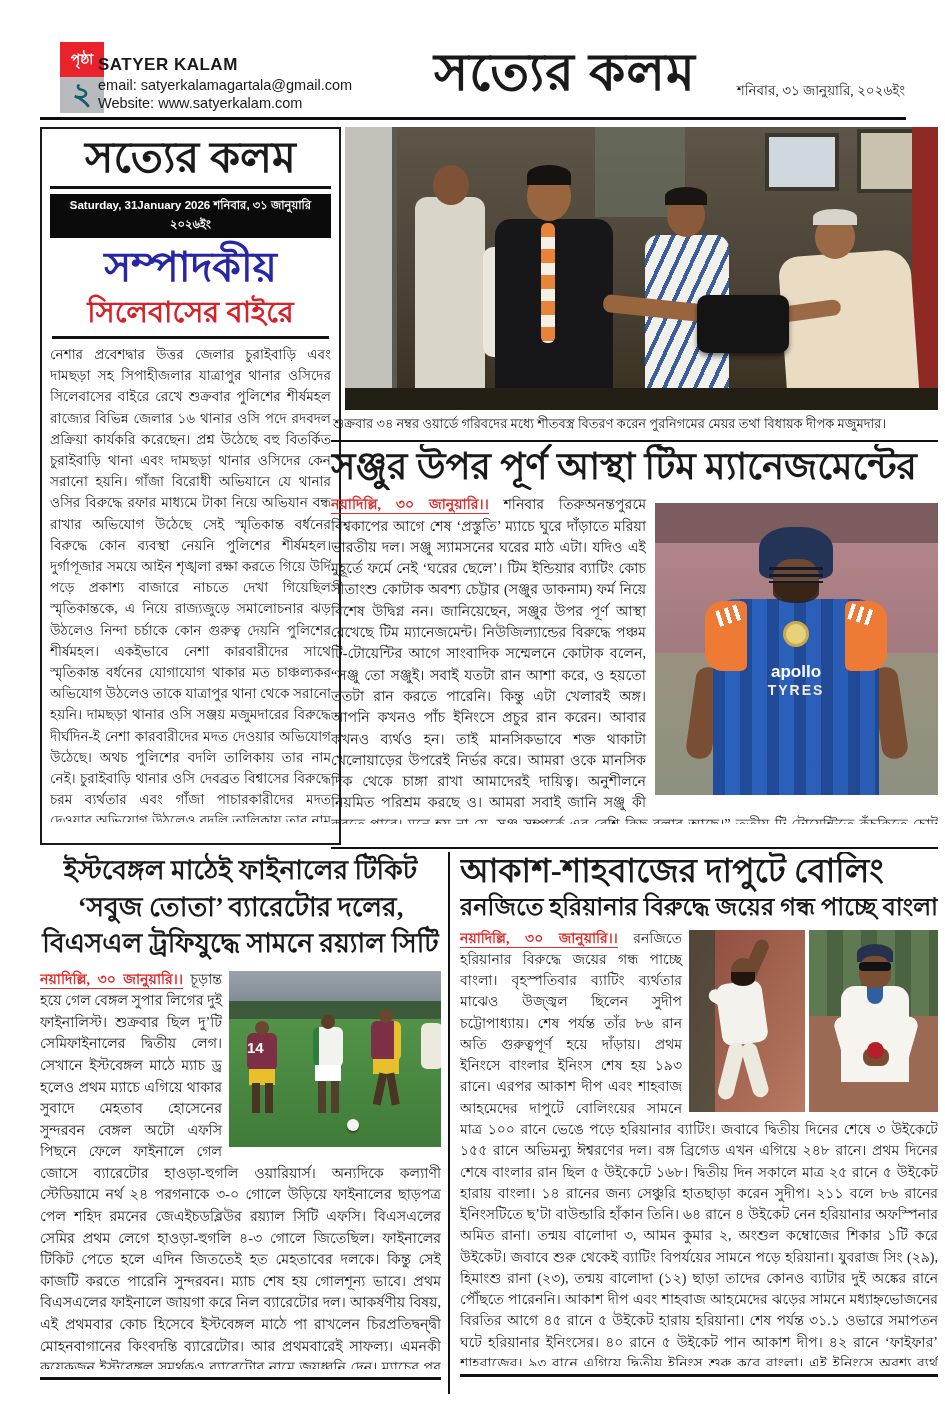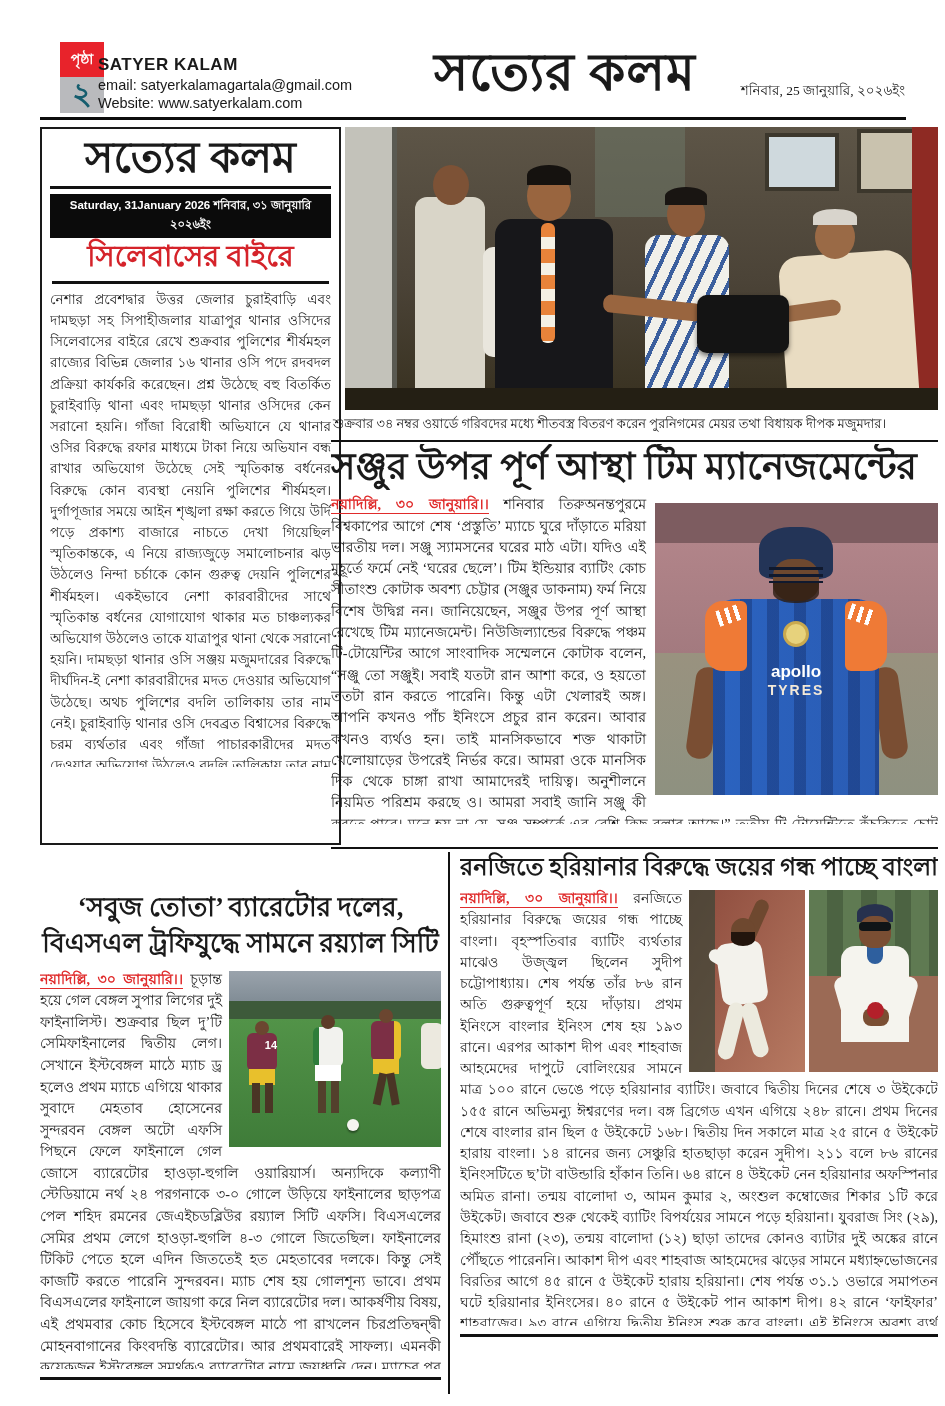--- a/index.html
+++ b/index.html
@@ -107,21 +107,21 @@
   .rj-h2{font-size:24px;font-weight:bold;line-height:1.25;white-space:nowrap;overflow:hidden;}
   .rj-body{margin-top:6px;font-size:14px;line-height:1.52;text-align:justify;height:438px;overflow:hidden;}
 
   
   .fb-photo{position:relative;float:right;width:212px;height:176px;margin:2px 0 4px 7px;overflow:hidden;background:#4c8a44;}
   .fp-stand{position:absolute;left:0;top:0;width:100%;height:34px;background:linear-gradient(180deg,#9aa3ac,#7e8a93);}
   .fp-trees{position:absolute;left:0;top:30px;width:100%;height:18px;background:#3d5a3a;}
   .fp-pitch{position:absolute;left:0;top:48px;width:100%;height:128px;background:linear-gradient(180deg,#529348,#3f7c39);}
   .fp-p1-head{position:absolute;left:26px;top:50px;width:14px;height:14px;background:#6b4630;border-radius:50%;}
   .fp-p1-body{position:absolute;left:18px;top:62px;width:30px;height:38px;background:#7c2f45;border-radius:6px;}
-  .fp-p1-num{position:absolute;left:18px;top:66px;width:30px;text-align:right;color:#fff;font-family:"Liberation Sans",sans-serif;font-size:11px;font-weight:bold;}
+  .fp-p1-num{position:absolute;left:18px;top:66px;width:30px;text-align:left;color:#fff;font-family:"Liberation Sans",sans-serif;font-size:15px;font-weight:bold;}
   .fp-p1-shorts{position:absolute;left:20px;top:98px;width:26px;height:16px;background:#e8c02c;}
   .fp-p1-legs{position:absolute;left:23px;top:112px;width:8px;height:30px;background:#4a3525;}
   .fp-p1-legs2{position:absolute;left:36px;top:112px;width:8px;height:30px;background:#4a3525;}
   .fp-p2-head{position:absolute;left:92px;top:44px;width:14px;height:14px;background:#5d3c28;border-radius:50%;}
   .fp-p2-body{position:absolute;left:84px;top:56px;width:30px;height:40px;background:#f2f2ee;border-radius:6px;border-left:6px solid #2e7d3a;}
   .fp-p2-shorts{position:absolute;left:86px;top:94px;width:26px;height:16px;background:#fff;}
   .fp-p2-legs{position:absolute;left:89px;top:110px;width:8px;height:32px;background:#53402c;}
   .fp-p2-legs2{position:absolute;left:102px;top:110px;width:8px;height:32px;background:#53402c;}
   .fp-p3-head{position:absolute;left:150px;top:38px;width:14px;height:14px;background:#6b4630;border-radius:50%;}
   .fp-p3-body{position:absolute;left:142px;top:50px;width:30px;height:40px;background:#7c2f45;border-radius:6px;border-right:7px solid #e8c02c;}
@@ -165,27 +165,28 @@
     <div class="badge" data-interactable="false">
       <div class="badge-top" data-interactable="false">পৃষ্ঠা</div>
       <div class="badge-num" data-interactable="false">২</div>
     </div>
     <div class="brand" data-interactable="false">
       <div class="brand-name" data-interactable="false">SATYER KALAM</div>
       <div class="brand-line" data-interactable="false">email: satyerkalamagartala@gmail.com</div>
       <div class="brand-line" data-interactable="false">Website: www.satyerkalam.com</div>
     </div>
     <div class="masthead-main" data-interactable="false">সত্যের কলম</div>
-    <div class="header-date" data-interactable="false">শনিবার, 25 জানুয়ারি, ২০২৬ইং</div>
+    <div class="header-date" data-interactable="false">শনিবার, ৩১ জানুয়ারি, ২০২৬ইং</div>
   </header>
   <div class="header-rule" data-interactable="false"></div>
 
   <section class="edit-box" data-interactable="false">
     <div class="edit-masthead" data-interactable="false">সত্যের কলম</div>
     <div class="edit-datebar" data-interactable="false">Saturday, 31January 2026 শনিবার, ৩১ জানুয়ারি ২০২৬ইং</div>
+    <div class="edit-section" data-interactable="false">সম্পাদকীয়</div>
     <div class="edit-red1" data-interactable="false">সিলেবাসের বাইরে</div>
     <div class="edit-divider" data-interactable="false"></div>
     <div class="edit-body" data-interactable="false">নেশার প্রবেশদ্বার উত্তর জেলার চুরাইবাড়ি এবং দামছড়া সহ সিপাহীজলার যাত্রাপুর থানার ওসিদের সিলেবাসের বাইরে রেখে শুক্রবার পুলিশের শীর্ষমহল রাজ্যের বিভিন্ন জেলার ১৬ থানার ওসি পদে রদবদল প্রক্রিয়া কার্যকরি করেছেন। প্রশ্ন উঠেছে বহু বিতর্কিত চুরাইবাড়ি থানা এবং দামছড়া থানার ওসিদের কেন সরানো হয়নি। গাঁজা বিরোধী অভিযানে যে থানার ওসির বিরুদ্ধে রফার মাধ্যমে টাকা নিয়ে অভিযান বন্ধ রাখার অভিযোগ উঠেছে সেই স্মৃতিকান্ত বর্ধনের বিরুদ্ধে কোন ব্যবস্থা নেয়নি পুলিশের শীর্ষমহল। দুর্গাপূজার সময়ে আইন শৃঙ্খলা রক্ষা করতে গিয়ে উর্দি পড়ে প্রকাশ্য বাজারে নাচতে দেখা গিয়েছিল স্মৃতিকান্তকে, এ নিয়ে রাজ্যজুড়ে সমালোচনার ঝড় উঠলেও নিন্দা চর্চাকে কোন গুরুত্ব দেয়নি পুলিশের শীর্ষমহল। একইভাবে নেশা কারবারীদের সাথে স্মৃতিকান্ত বর্ধনের যোগাযোগ থাকার মত চাঞ্চল্যকর অভিযোগ উঠলেও তাকে যাত্রাপুর থানা থেকে সরানো হয়নি। দামছড়া থানার ওসি সঞ্জয় মজুমদারের বিরুদ্ধে দীর্ঘদিন-ই নেশা কারবারীদের মদত দেওয়ার অভিযোগ উঠেছে। অথচ পুলিশের বদলি তালিকায় তার নাম নেই। চুরাইবাড়ি থানার ওসি দেবব্রত বিশ্বাসের বিরুদ্ধে চরম ব্যর্থতার এবং গাঁজা পাচারকারীদের মদত দেওয়ার অভিযোগ উঠলেও বদলি তালিকায় তার নাম নেই। প্রশ্ন উঠেছে কেন চুরাইবাড়ি, দামছড়া এবং যাত্রাপুর থানাকে সিলেবাসের বাইরে রেখে পুলিশের শীর্ষমহল অন্যান্য থানাগুলোতে রদবদল করলো। তাহলে কি পুলিশের অন্দরে দুর্নীতিবাজদের প্রশ্রয় দিচ্ছে একাংশ শীর্ষকর্তা? এমন প্রশ্নই কিন্তু ঘুরে-ফিরে সামনে আসছে। স্বচ্ছতার প্রশ্নে অবিলম্বে বিতর্কিত ওসিদের বিরুদ্ধে ব্যবস্থা গ্রহণ অত্যন্ত জরুরি।</div>
   </section>
 
   <section class="lead" data-interactable="false">
     <div class="lead-photo" data-interactable="false">
       <div class="lp-wall" data-interactable="false"></div>
       <div class="lp-window" data-interactable="false"></div>
       <div class="lp-door" data-interactable="false"></div>
@@ -238,21 +239,21 @@
       </div>
       <span class="dateline" data-interactable="false">নয়াদিল্লি, ৩০ জানুয়ারি।।</span><span data-interactable="false"> শনিবার তিরুঅনন্তপুরমে বিশ্বকাপের আগে শেষ ‘প্রস্তুতি’ ম্যাচে ঘুরে দাঁড়াতে মরিয়া ভারতীয় দল। সঞ্জু স্যামসনের ঘরের মাঠ এটা। যদিও এই মুহূর্তে ফর্মে নেই ‘ঘরের ছেলে’। টিম ইন্ডিয়ার ব্যাটিং কোচ সীতাংশু কোটাক অবশ্য চেট্টার (সঞ্জুর ডাকনাম) ফর্ম নিয়ে বিশেষ উদ্বিগ্ন নন। জানিয়েছেন, সঞ্জুর উপর পূর্ণ আস্থা রেখেছে টিম ম্যানেজমেন্ট। নিউজিল্যান্ডের বিরুদ্ধে পঞ্চম টি-টোয়েন্টির আগে সাংবাদিক সম্মেলনে কোটাক বলেন, “সঞ্জু তো সঞ্জুই। সবাই যতটা রান আশা করে, ও হয়তো ততটা রান করতে পারেনি। কিন্তু এটা খেলারই অঙ্গ। আপনি কখনও পাঁচ ইনিংসে প্রচুর রান করেন। আবার কখনও ব্যর্থও হন। তাই মানসিকভাবে শক্ত থাকাটা খেলোয়াড়ের উপরেই নির্ভর করে। আমরা ওকে মানসিক দিক থেকে চাঙ্গা রাখা আমাদেরই দায়িত্ব। অনুশীলনে নিয়মিত পরিশ্রম করছে ও। আমরা সবাই জানি সঞ্জু কী করতে পারে। মনে হয় না যে, সঞ্জু সম্পর্কে এর বেশি কিছু বলার আছে।” তৃতীয় টি-টোয়েন্টিতে কুঁচকিতে চোট পেয়েছিলেন ঈশান কিষান। ক’দিন পরেই বিশ্বকাপ। তাই তার আগে তাঁকে নিয়ে কোনওরকম ঝুঁকির পথে হাঁটতে চায়নি টিম ম্যানেজমেন্ট। চতুর্থ ম্যাচে তাঁকে প্রথম একাদশে রাখেনি ভারত। তিরুঅনন্তপুরমে কি খেলবেন তিনি? “খুব সম্ভবত ও খেলবে। দলের ফিজিওরা ওর উপর নজর রাখছেন। তাঁদের সিদ্ধান্তের উপরেই ওর মাঠে নামার ব্যাপারটা নির্ভর করছে” বলে দিচ্ছেন গৌতম গম্ভীরের সহকারী। কিউয়িদের বিরুদ্ধে সিরিজের চার ম্যাচে মাত্র ৪০ রান করেছেন সঞ্জু। তাঁর গড় মাত্র ১০। স্ট্রাইক রেটও আহামরি নয়। শেষ পাঁচটি টি-টোয়েন্টি ইনিংসে তাঁর সর্বোচ্চ রান ৩৭, যা গত বছরের ডিসেম্বরে দক্ষিণ আফ্রিকার বিপক্ষে এসেছিল। শেষ দশ ম্যাচের পরিসংখ্যান আরও করুণ। সেখানে সব মিলিয়ে করেছেন মাত্র ১২৮ রান। গড় ১২.৮। এত ব্যর্থতার পর তাঁর প্রথম একাদশে থাকা নিয়ে প্রশ্ন উঠতে শুরু করেছে। দু’বছর পর আন্তর্জাতিক ক্রিকেটে প্রত্যাবর্তন করে দুরন্ত ছন্দে রয়েছেন ঈশান কিষান।</span>
     </div>
   </section>
   <div class="mid-rule" data-interactable="false"></div>
 
   <section class="bottom" data-interactable="false">
 
     <article class="art-left" data-interactable="false">
       <h3 class="fb-headline" data-interactable="false" style="margin:0;">
-        <br>
+        <span data-interactable="false">ইস্টবেঙ্গল মাঠেই ফাইনালের টিকিট</span><br>
         <span data-interactable="false">‘সবুজ তোতা’ ব্যারেটোর দলের,</span><br>
         <span data-interactable="false">বিএসএল ট্রফিযুদ্ধে সামনে রয়্যাল সিটি</span>
       </h3>
       <div class="fb-body" data-interactable="false">
         <div class="fb-photo" data-interactable="false">
           <div class="fp-stand" data-interactable="false"></div>
           <div class="fp-trees" data-interactable="false"></div>
           <div class="fp-pitch" data-interactable="false"></div>
           <div class="fp-p1-body" data-interactable="false"></div>
           <div class="fp-p1-head" data-interactable="false"></div>
@@ -272,20 +273,21 @@
           <div class="fp-p3-legs2" data-interactable="false"></div>
           <div class="fp-p4-body" data-interactable="false"></div>
           <div class="fp-ball" data-interactable="false"></div>
         </div>
         <span class="dateline" data-interactable="false">নয়াদিল্লি, ৩০ জানুয়ারি।।</span><span data-interactable="false"> চূড়ান্ত হয়ে গেল বেঙ্গল সুপার লিগের দুই ফাইনালিস্ট। শুক্রবার ছিল দু’টি সেমিফাইনালের দ্বিতীয় লেগ। সেখানে ইস্টবেঙ্গল মাঠে ম্যাচ ড্র হলেও প্রথম ম্যাচে এগিয়ে থাকার সুবাদে মেহতাব হোসেনের সুন্দরবন বেঙ্গল অটো এফসি পিছনে ফেলে ফাইনালে গেল জোসে ব্যারেটোর হাওড়া-হুগলি ওয়ারিয়ার্স। অন্যদিকে কল্যাণী স্টেডিয়ামে নর্থ ২৪ পরগনাকে ৩-০ গোলে উড়িয়ে ফাইনালের ছাড়পত্র পেল শহিদ রমনের জেএইচডব্লিউর রয়্যাল সিটি এফসি। বিএসএলের সেমির প্রথম লেগে হাওড়া-হুগলি ৪-৩ গোলে জিতেছিল। ফাইনালের টিকিট পেতে হলে এদিন জিততেই হত মেহতাবের দলকে। কিন্তু সেই কাজটি করতে পারেনি সুন্দরবন। ম্যাচ শেষ হয় গোলশূন্য ভাবে। প্রথম বিএসএলের ফাইনালে জায়গা করে নিল ব্যারেটোর দল। আকর্ষণীয় বিষয়, এই প্রথমবার কোচ হিসেবে ইস্টবেঙ্গল মাঠে পা রাখলেন চিরপ্রতিদ্বন্দ্বী মোহনবাগানের কিংবদন্তি ব্যারেটোর। আর প্রথমবারেই সাফল্য। এমনকী কয়েকজন ইস্টবেঙ্গল সমর্থকও ব্যারেটোর নামে জয়ধ্বনি দেন। ম্যাচের পর ‘সবুজ তোতা’ বলে যান, “আমি খুব খুশি। ইস্টবেঙ্গল-মোহনবাগান ছাড়া আমরা এই জায়গায় থাকতাম না। এই অভ্যর্থনা পেয়ে কৃতজ্ঞ।” অন্য সেমিফাইনালে কল্যাণীতে মুখোমুখি হয়েছিল রয়্যাল সিটি ও নর্থ ২৪ পরগনা। গ্রুপ পর্বে লিগ শীর্ষে ছিল রয়্যাল সিটি। কিন্তু প্রথম পর্বে কিছুটা অঘটনেই ১-০ গোলে হেরে যায় রয়্যাল। কিন্তু দ্বিতীয় পর্বে শাহিদ রমনের ছেলেদের দাপট। প্রথমার্ধে ১-০ গোলে এগিয়ে যায় রয়্যাল। ২৪ মিনিটে গোল করেন সৌরভ। কিন্তু দুই পর্ব মিলিয়ে তখনও ম্যাচ ড্র। শেষ পর্যন্ত নর্থ ২৪ পরগনার যাবতীয় প্রতিরোধ থামে ৮০ মিনিটে। রয়্যালের হয়ে গোল করেন জোয়াও।</span>
       </div>
       <div class="end-rule" data-interactable="false"></div>
     </article>
 
     <article class="art-right" data-interactable="false">
+      <h3 class="rj-h1" data-interactable="false" style="margin:0;">আকাশ-শাহবাজের দাপুটে বোলিং</h3>
       <div class="rj-h2" data-interactable="false">রনজিতে হরিয়ানার বিরুদ্ধে জয়ের গন্ধ পাচ্ছে বাংলা</div>
       <div class="rj-body" data-interactable="false">
         <div class="rj-photos" data-interactable="false">
           <div class="rp1" data-interactable="false">
             <div class="rp1-bg" data-interactable="false"></div>
             <div class="rp1-net" data-interactable="false"></div>
             <div class="rp1-armup" data-interactable="false"></div>
             <div class="rp1-torso" data-interactable="false"></div>
             <div class="rp1-arm2" data-interactable="false"></div>
             <div class="rp1-head" data-interactable="false"></div>

